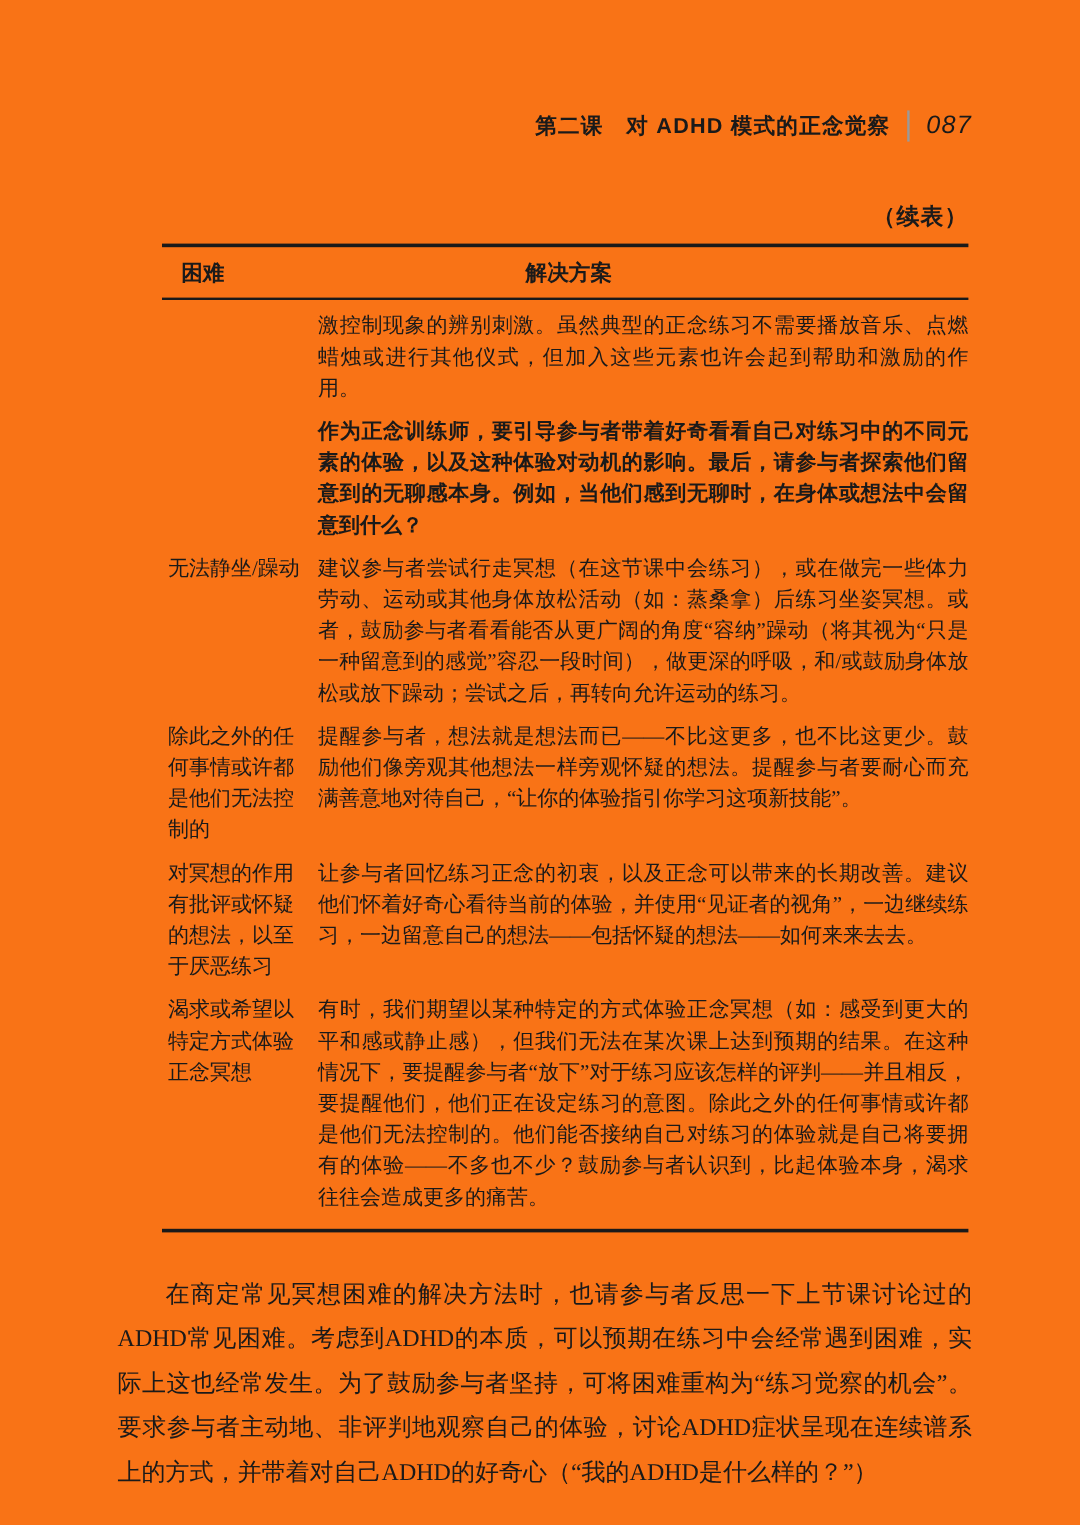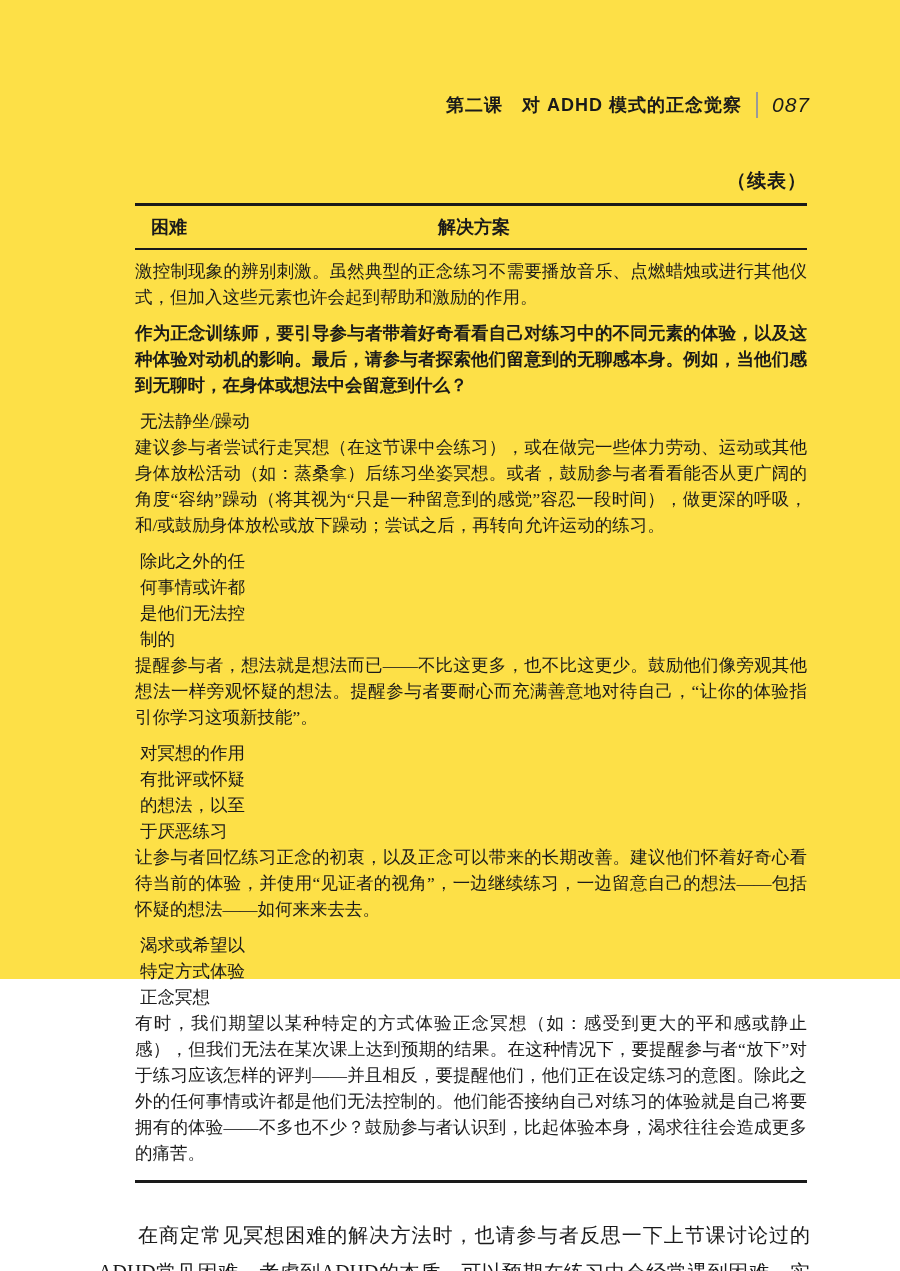--- a/index.html
+++ b/index.html
@@ -3,21 +3,21 @@
 <meta charset="utf-8">
 <style>
   html, body { margin: 0; padding: 0; }
   body {
     width: 900px; height: 1271px;
     background: #ffffff;
     font-family: "Liberation Serif", "DejaVu Serif", serif;
     color: #1a1a1a;
     overflow: hidden;
   }
-  .page { position: relative; width: 900px; height: 979px; background: #fde047; }
+  .page { position: relative; width: 900px; height: 1271px; background: #f97316; }
 
   
   .running-head {
     position: absolute; top: 92px; right: 90px;
     display: flex; align-items: center;
   }
   .chapter-title {
     font-family: "Liberation Sans", "DejaVu Sans", sans-serif;
     font-weight: bold; font-size: 18px; letter-spacing: 1px;
   }
@@ -50,21 +50,21 @@
     display: flex; align-items: center;
     border-bottom: 2px solid #1a1a1a;
     padding: 9px 0 9px 0;
     font-family: "Liberation Sans", "DejaVu Sans", sans-serif;
     font-weight: bold; font-size: 18px; gap: 45px;
   }
   .th-difficulty { width: 130px; padding-left: 16px; box-sizing: border-box; flex: none; }
   .th-solution  { flex: 1; padding-left: 128px; box-sizing: border-box; }
 
   .tbody { padding: 8px 0 10px 0; }
-  .trow { display: flex; margin-bottom: 10px; flex-direction: column; }
+  .trow { display: flex; margin-bottom: 10px; }
   .trow:last-child { margin-bottom: 4px; }
   .td-difficulty {
     width: 130px; flex: none; box-sizing: border-box;
     padding-left: 5px; padding-right: 5px;
     font-size: 17.5px; line-height: 26px;
   }
   .td-solution {
     flex: 1; font-size: 17.5px; line-height: 26px;
     text-align: justify;
   }

